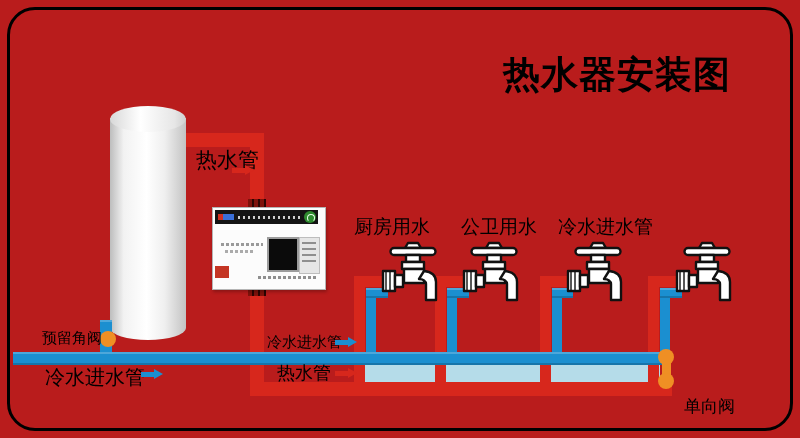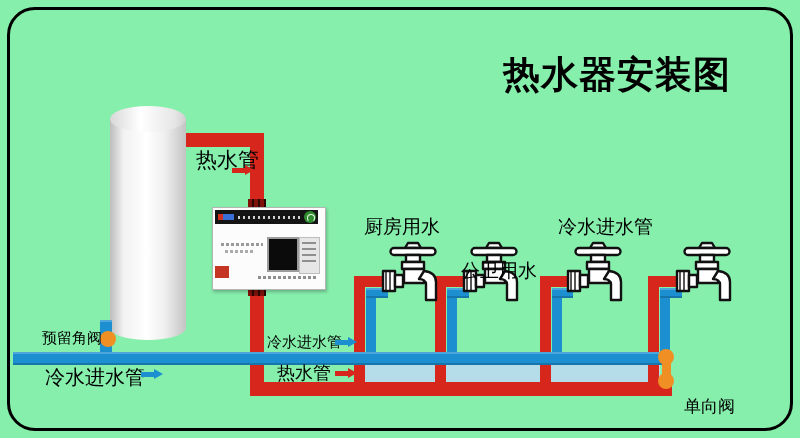--- a/index.html
+++ b/index.html
@@ -1,17 +1,17 @@
 <!DOCTYPE html>
 <html><head>
 <meta charset="utf-8">
 <style>
   html,body{margin:0;padding:0;background:#fff;}
   body{font-family:"Liberation Sans",sans-serif;}
-  .stage{position:relative;width:800px;height:438px;background:#86efac;overflow:hidden;}
+  .stage{position:relative;width:800px;height:438px;background:#b91c1c;overflow:hidden;}
   .abs{position:absolute;}
 
   
   .frame{left:7px;top:7px;width:780px;height:418px;border:3px solid #000;border-radius:28px;}
 
   
   .title{left:503px;top:50px;font-size:37px;font-weight:bold;color:#000;letter-spacing:1px;white-space:nowrap;}
 
   
   .tank-body{left:110px;top:118px;width:76px;height:222px;
@@ -78,21 +78,21 @@
   
   .lbl{color:#000;font-weight:normal;white-space:nowrap;}
   .lbl-hot1{left:196px;top:146px;font-size:21px;}
   .lbl-cold-left{left:45px;top:364px;font-size:20px;}
   .lbl-angle{left:42px;top:329px;font-size:15px;}
   .lbl-cold-mid{left:267px;top:333px;font-size:15px;}
   .lbl-hot-mid{left:277px;top:361px;font-size:18px;}
   .lbl-far{left:675px;top:349px;font-size:17px;}
   .lbl-check{left:684px;top:395px;font-size:17px;}
   .flab{top:214px;font-size:19px;}
-  .flab1{left:364px;}.flab2{left:461px;margin-top:44px;}.flab3{left:558px;}.flab4{left:666px;}
+  .flab1{left:354px;}.flab2{left:461px;}.flab3{left:558px;}.flab4{left:666px;}
 
   
   .arrow{display:flex;align-items:center;}
   .arrow .bar{width:13px;height:5px;background:currentColor;}
   .arrow .tri{width:0;height:0;border-top:5px solid transparent;border-bottom:5px solid transparent;border-left:9px solid currentColor;}
   .red{color:#d7271c;}
   .blue{color:#1b8fd0;}
   .ar1{left:232px;top:165px;}
   .ar2{left:141px;top:369px;}
   .ar3{left:335px;top:337px;}

